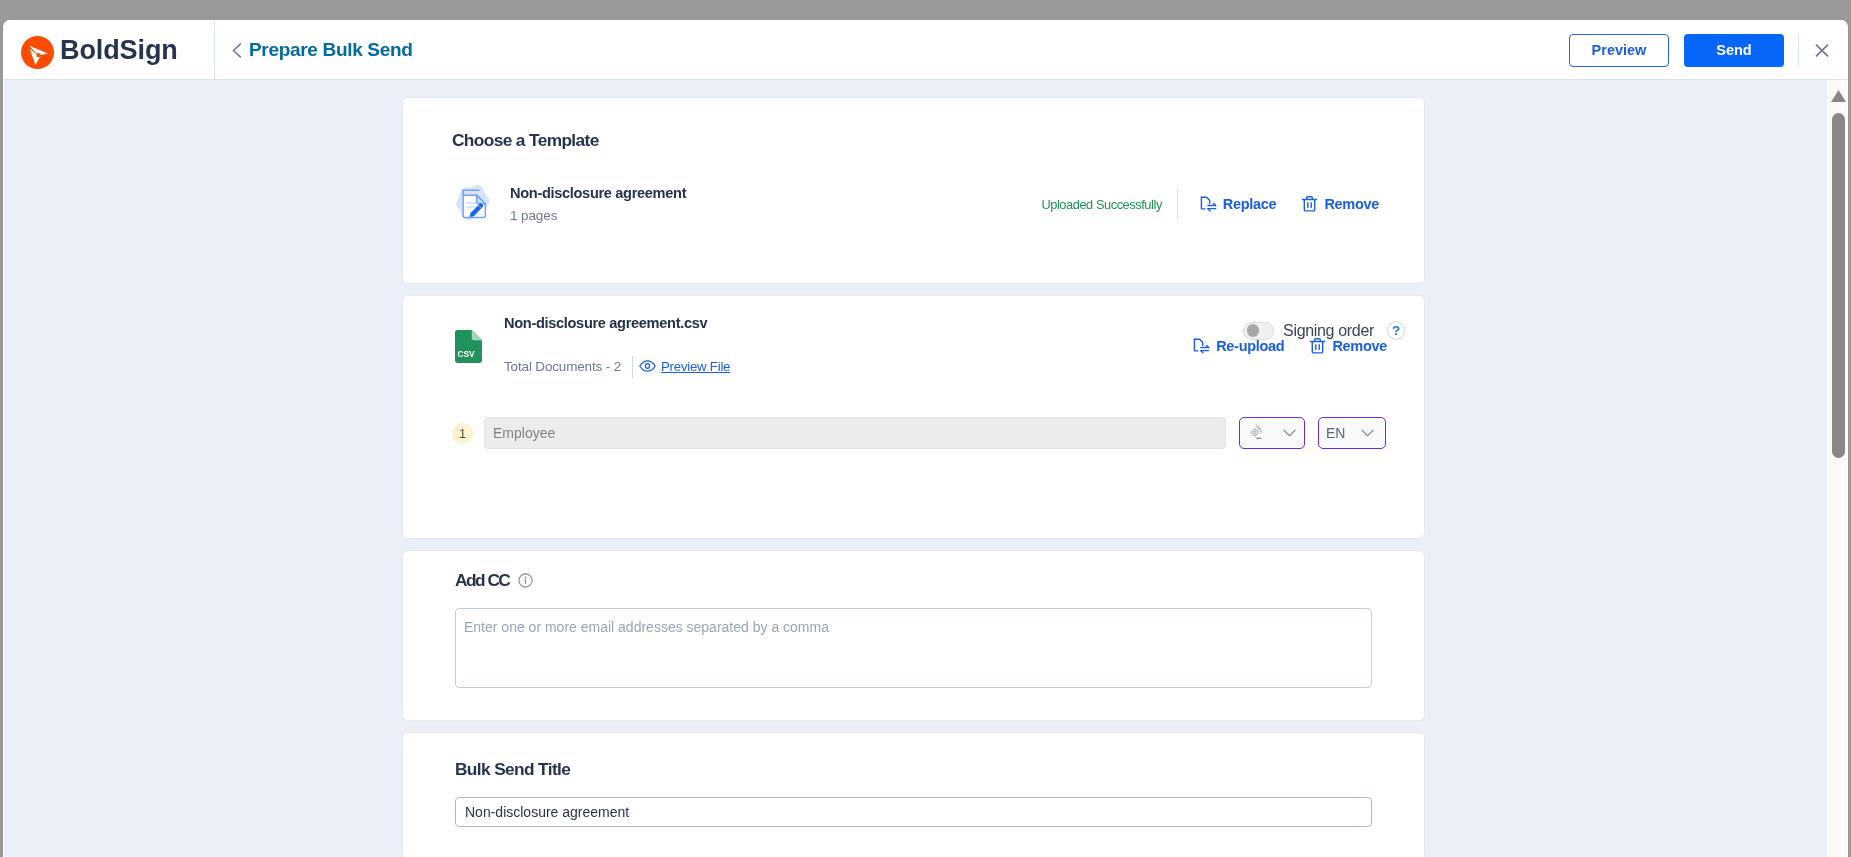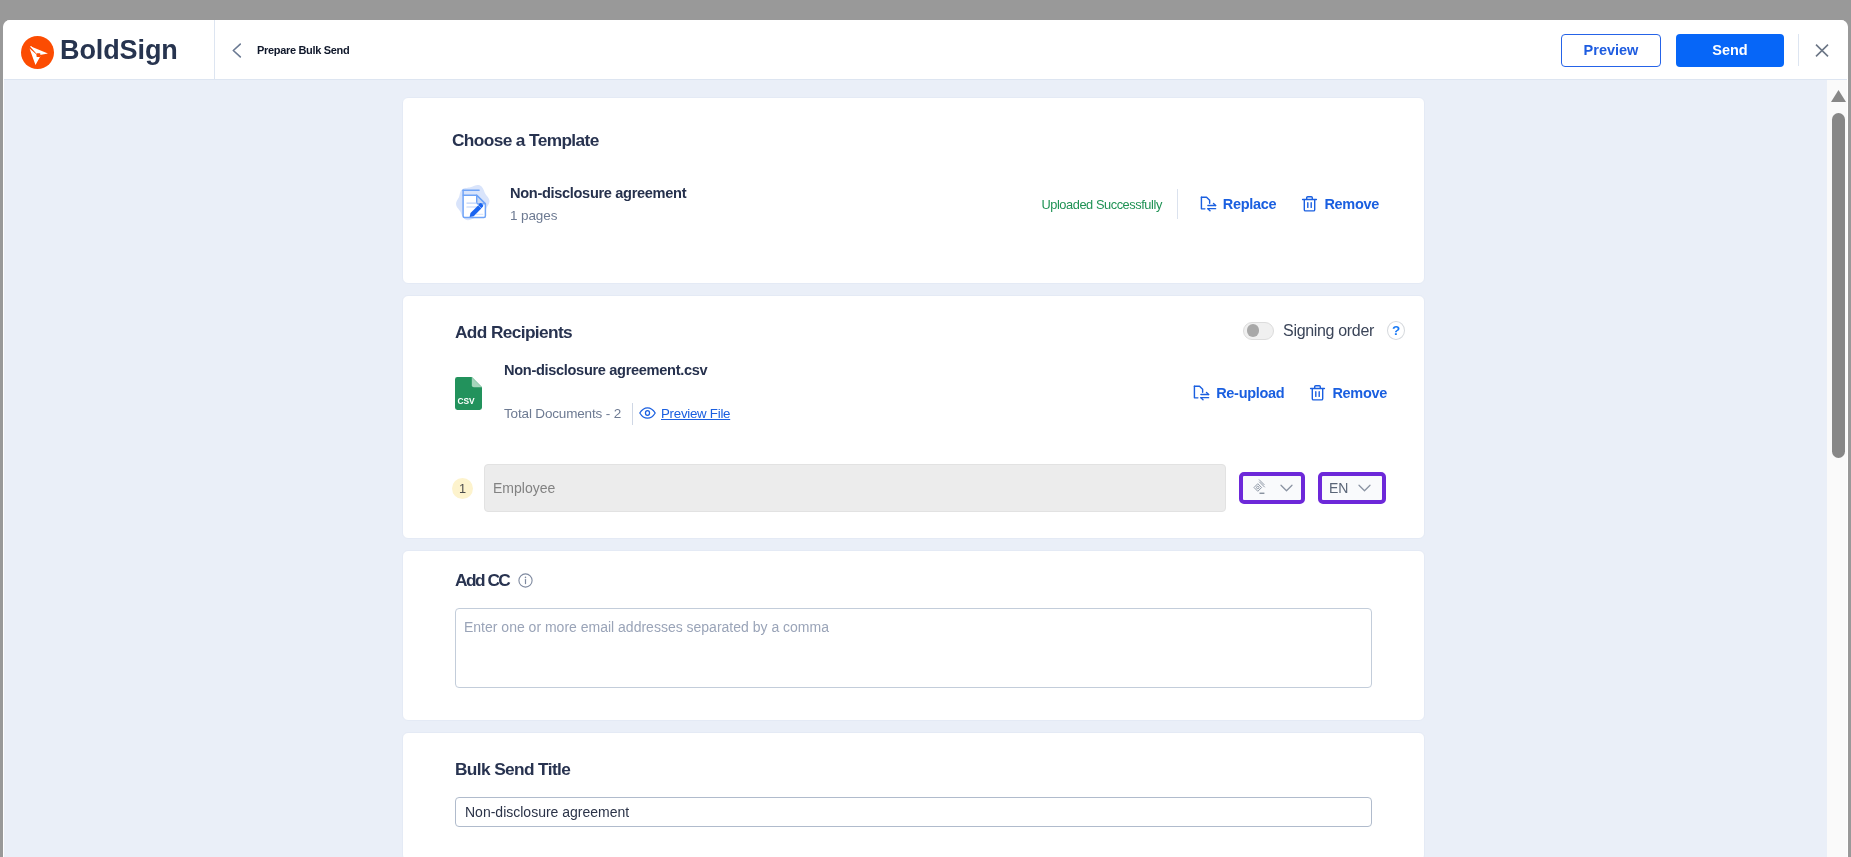--- a/index.html
+++ b/index.html
@@ -22,24 +22,24 @@
     border-bottom: 1px solid #ffffff;
   }
   
   .topbar { position:absolute; left:0; top:0; width:1843px; height:60px; background:#fff; display:flex; align-items:center; }
   .topbar::after { content:""; position:absolute; left:0; bottom:0; width:100%; height:1px; background:#dde5f1; }
   .logo-box { width:211px; height:60px; display:flex; align-items:center; padding-left:17px; position:relative; }
   .logo-box::after { content:""; position:absolute; right:0; top:0; width:1px; height:60px; background:#dde5f1; }
   .logo-mark { width:33px; height:33px; flex:0 0 33px; margin-top:4px; }
   .logo-text { font-size:27px; font-weight:700; color:#27344f; letter-spacing:-0.1px; margin-left:6px; line-height:1; margin-top:1px;}
   .back-btn { margin-left:11px; width:22px; height:22px; display:flex; align-items:center; justify-content:center; cursor:pointer;}
-  .page-title { font-size:11px; font-weight:600; color:#0f172a; margin-left:9px; letter-spacing:-0.32px;}
+  .page-title { font-size:19px; font-weight:600; color:#0369a1; margin-left:1px; letter-spacing:-0.32px;}
   .spacer { flex:1; }
   .btn-preview { width:100px; height:33px; padding:0; border:1.5px solid #2563e8; color:#1e5ce0; background:#fff; border-radius:4px; font-size:14.5px; font-weight:700; font-family:inherit; cursor:pointer;}
-  .btn-send { width:108px; height:33px; padding:0; border:none; color:#fff; background:#0666F8; border-radius:4px; font-size:14.5px; font-weight:700; margin-left:15px; font-family:inherit; cursor:pointer;}
+  .btn-send { width:100px; height:33px; padding:0; border:none; color:#fff; background:#0666F8; border-radius:4px; font-size:14.5px; font-weight:700; margin-left:15px; font-family:inherit; cursor:pointer;}
   .divider-v { width:1px; height:32px; background:#dde5f1; margin:0 0 0 14px; flex:0 0 1px;}
   .close-btn { width:30px;height:30px;display:flex;align-items:center;justify-content:center;margin:0 10px 0 8px; cursor:pointer;}
   
   .main { position:absolute; top:60px; left:0; width:1843px; bottom:0; background:#eaeff8; }
   .content { position:absolute; left:398px; top:17px; width:1023px;}
   .card { background:#fff; border:1px solid #e4eaf5; border-radius:6px; margin-bottom:13px; }
   .card-title { font-size:17.3px; font-weight:700; color:#283350; letter-spacing:-0.62px; }
   .card-sub { font-size:13.6px; color:#7c89a3; margin-top:6px; letter-spacing:-0.24px;}
   
   .file-row { display:flex; align-items:center; padding:0 0 0 52px; margin-top:30px; height:46px;}
@@ -62,23 +62,23 @@
   
   .csv-icon { width:27px; height:33px; flex:0 0 27px; display:flex; }
   .file-meta2 { display:flex; align-items:center; margin-top:25px; font-size:13.5px; color:#6d7a92; letter-spacing:-0.16px;}
   .vsep2 { width:1px; height:22px; background:#cfd7e5; margin:0 6px 0 11px; flex:0 0 1px;}
   .prev-link { display:flex; color:#1a5fe0; font-size:13.3px; cursor:pointer; letter-spacing:-0.27px;}
   .prev-link .ico { display:flex; align-items:center; margin-right:5px;}
   .prev-text { text-decoration:underline; }
   
   .recip-row { display:flex; align-items:center; margin:48px 0 0 49px; }
   .recip-num { width:21px; height:21px; border-radius:50%; background:#fdf3cd; color:#4c4c4c; font-size:12.8px; display:flex; align-items:center; justify-content:center; flex:0 0 21px; }
-  .recip-input { width:742px; height:48px; margin-left:11px; background:#ececec; border:1px solid #e2e2e2; border-radius:4px; padding:0 8px; font-size:14px; font-family:inherit; color:#c2410c;}
+  .recip-input { width:742px; height:32px; margin-left:11px; background:#ececec; border:1px solid #e2e2e2; border-radius:4px; padding:0 8px; font-size:14px; font-family:inherit; color:#c2410c;}
   .recip-input::placeholder { color:#828282; opacity:1; }
-  .dd { height:32px; border:4px solid #6d28d9; background:#f9fafc; border-radius:5px; display:flex; align-items:center; margin-left:13px; cursor:pointer;}
+  .dd { height:32px; border:1px solid #6d28d9; background:#f9fafc; border-radius:5px; display:flex; align-items:center; margin-left:13px; cursor:pointer;}
   .dd-sign { width:66px; justify-content:space-between; padding:0 8px 0 10px;}
   .dd-lang { width:68px; justify-content:space-between; padding:0 11px 0 7px;}
   .lang-txt { font-size:14px; color:#5a6577; letter-spacing:-0.2px;}
   .dd .chev { display:flex; align-items:center;}
   
   .cc-head { display:flex; align-items:center; margin:19px 0 0 52px;}
   .info-circ { display:flex; align-items:center; margin-left:9px;}
   .cc-input { display:block; margin:17px 0 0 52px; width:917px; height:80px; border:1px solid #c3cdda; border-radius:4px; padding:10px 8px; font-size:14px; font-family:inherit; color:#2b3348; resize:none; outline:none; background:#fff;}
   .cc-input::placeholder { color:#9aa4b8; opacity:1;}
   
@@ -187,21 +187,20 @@
                   <path d="M6.8 7.8 v4.6 M10.2 7.8 v4.6" stroke="#1a5fe0" stroke-width="1.4" stroke-linecap="round"></path>
                 </svg>
               </span>
               <span>Remove</span>
             </span>
           </div>
         </div>
       </div>
 
       <div class="card" style="height:244px; position:relative; margin-bottom:11px;">
-        <div class="card-title" style="margin:26px 0 0 52px">Add Recipients</div>
         <div class="so-wrap">
           <span class="toggle">
               <span class="knob"></span>
             </span>
           <span class="so-label">Signing order</span>
           <span class="help-circ">?</span>
         </div>
         <div class="file-row" style="margin-top:27px;padding-left:52px;">
           <span class="csv-icon">
             <svg width="27" height="33" viewBox="0 0 27 33">

